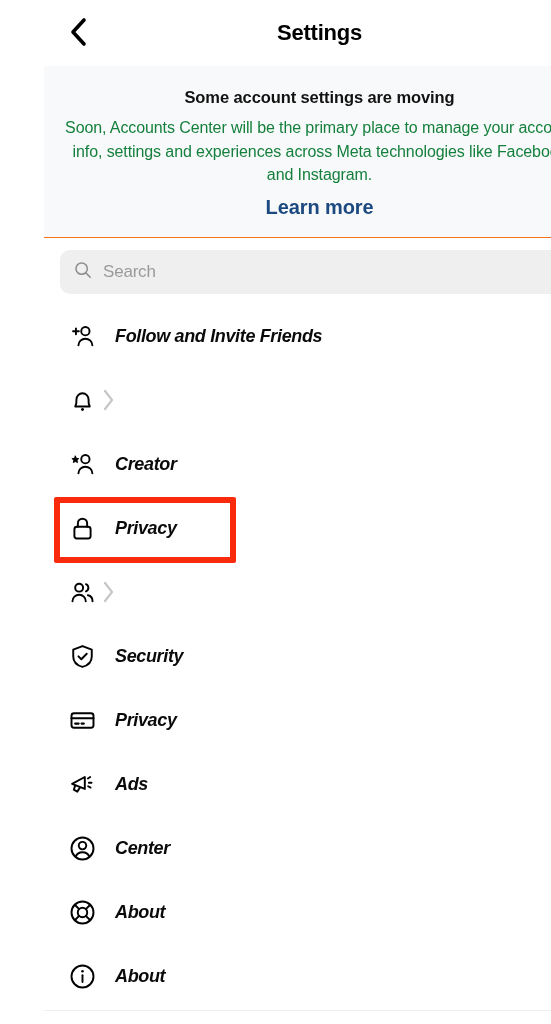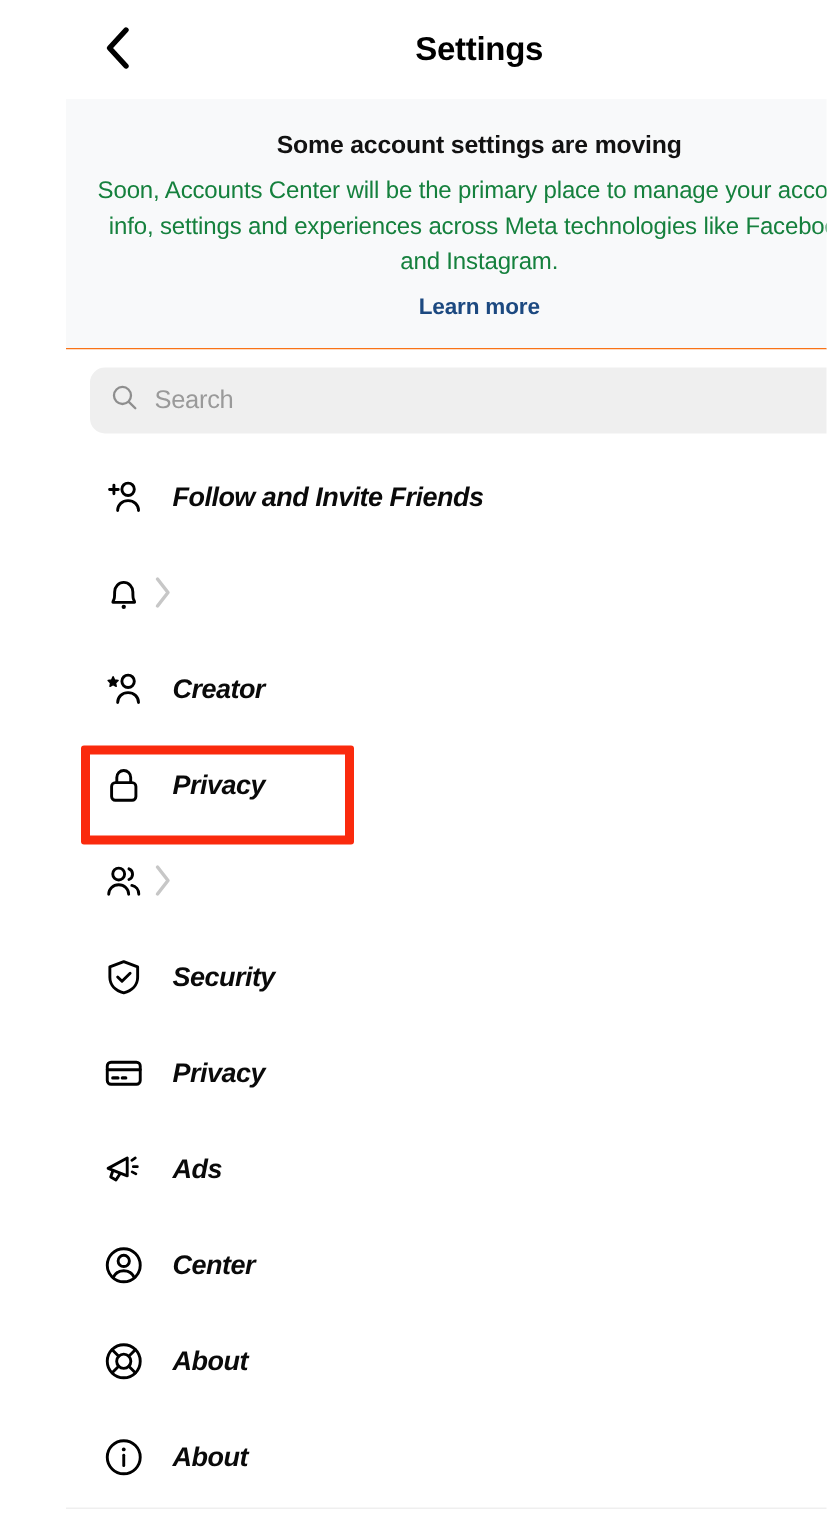--- a/index.html
+++ b/index.html
@@ -33,21 +33,21 @@
   }
   .banner-title {
     font-size:16.5px; font-weight:bold; color:#121212;
     letter-spacing:-0.1px; margin-bottom:9px;
   }
   .banner-body {
     font-size:16px; color:#15803d; line-height:1.48; letter-spacing:-0.1px;
   }
   .banner-link {
     display:inline-block; margin-top:9px;
-    font-size:15px; font-weight:bold; color:#1c4980;
+    font-size:20px; font-weight:bold; color:#1c4980;
     letter-spacing:-0.1px; cursor:pointer; text-decoration:none;
   }
 
   
   .search-wrap { padding:12px 16px 10px; background:#fff; }
   .search-box {
     display:flex; align-items:center; gap:11px;
     height:44px; background:#efefef; border-radius:10px; padding:0 14px;
     cursor:text;
   }

